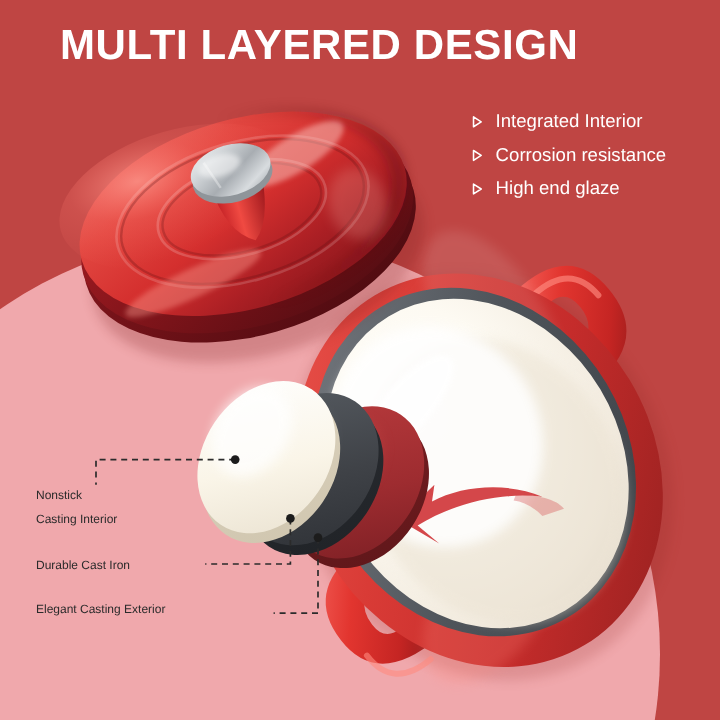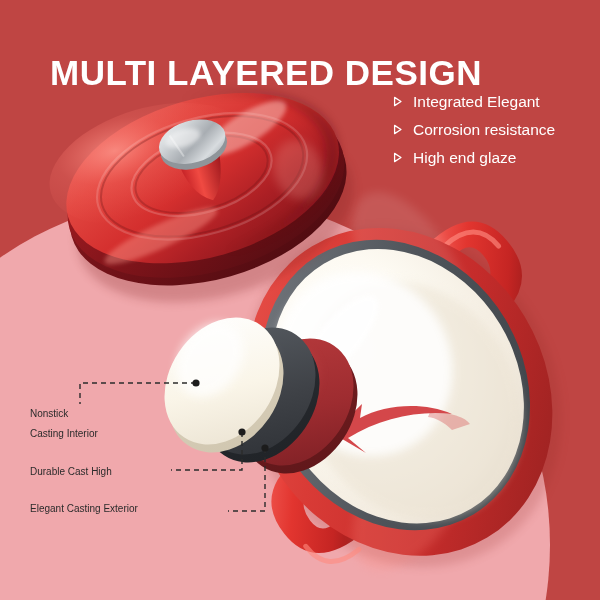--- a/index.html
+++ b/index.html
@@ -15,21 +15,21 @@
   .bg-pink{
     position:absolute;
     left:-150px;top:195px;width:700px;height:700px;
     background:#f0a8ac;border-radius:50%;
   }
 
   
   .headline{
     position:absolute;left:0;top:16px;width:532px;text-align:center;
     color:#ffffff;font-size:35px;font-weight:bold;letter-spacing:.5px;
-    line-height:44px;white-space:nowrap;margin-top:35px;
+    line-height:44px;white-space:nowrap;
   }
 
   
   .features{position:absolute;left:392px;top:92px;width:205px;}
   .feature-row{display:flex;align-items:flex-start;margin-bottom:8px;}
   .feature-bullet{
     width:12px;height:12px;flex:0 0 12px;margin-top:4px;margin-right:9px;
     position:relative;
   }
   .feature-bullet svg{display:block;}
@@ -279,21 +279,21 @@
   <div class="headline">MULTI LAYERED DESIGN</div>
 
   <div class="features">
 
     <div class="feature-row">
       <span class="feature-bullet">
         <svg width="11" height="11" viewBox="0 0 11 11" xmlns="http://www.w3.org/2000/svg">
           <path d="M2.6 1.4 L9 5.5 L2.6 9.6 Z" fill="none" stroke="#ffffff" stroke-width="1.3" stroke-linejoin="round"></path>
         </svg>
       </span>
-      <span class="feature-label">Integrated Elegant</span>
+      <span class="feature-label">Integrated Interior</span>
     </div>
 
     <div class="feature-row">
       <span class="feature-bullet">
         <svg width="11" height="11" viewBox="0 0 11 11" xmlns="http://www.w3.org/2000/svg">
           <path d="M2.6 1.4 L9 5.5 L2.6 9.6 Z" fill="none" stroke="#ffffff" stroke-width="1.3" stroke-linejoin="round"></path>
         </svg>
       </span>
       <span class="feature-label">Corrosion resistance</span>
     </div>
@@ -308,20 +308,20 @@
     </div>
 
   </div>
 
   <div class="callout c1">
     <div>Nonstick</div>
     <div>Casting Interior</div>
   </div>
 
   <div class="callout c2">
-    <div>Durable Cast High</div>
+    <div>Durable Cast Iron</div>
   </div>
 
   <div class="callout c3">
     <div>Elegant Casting Exterior</div>
   </div>
 
 </div>
 
 </body></html>

